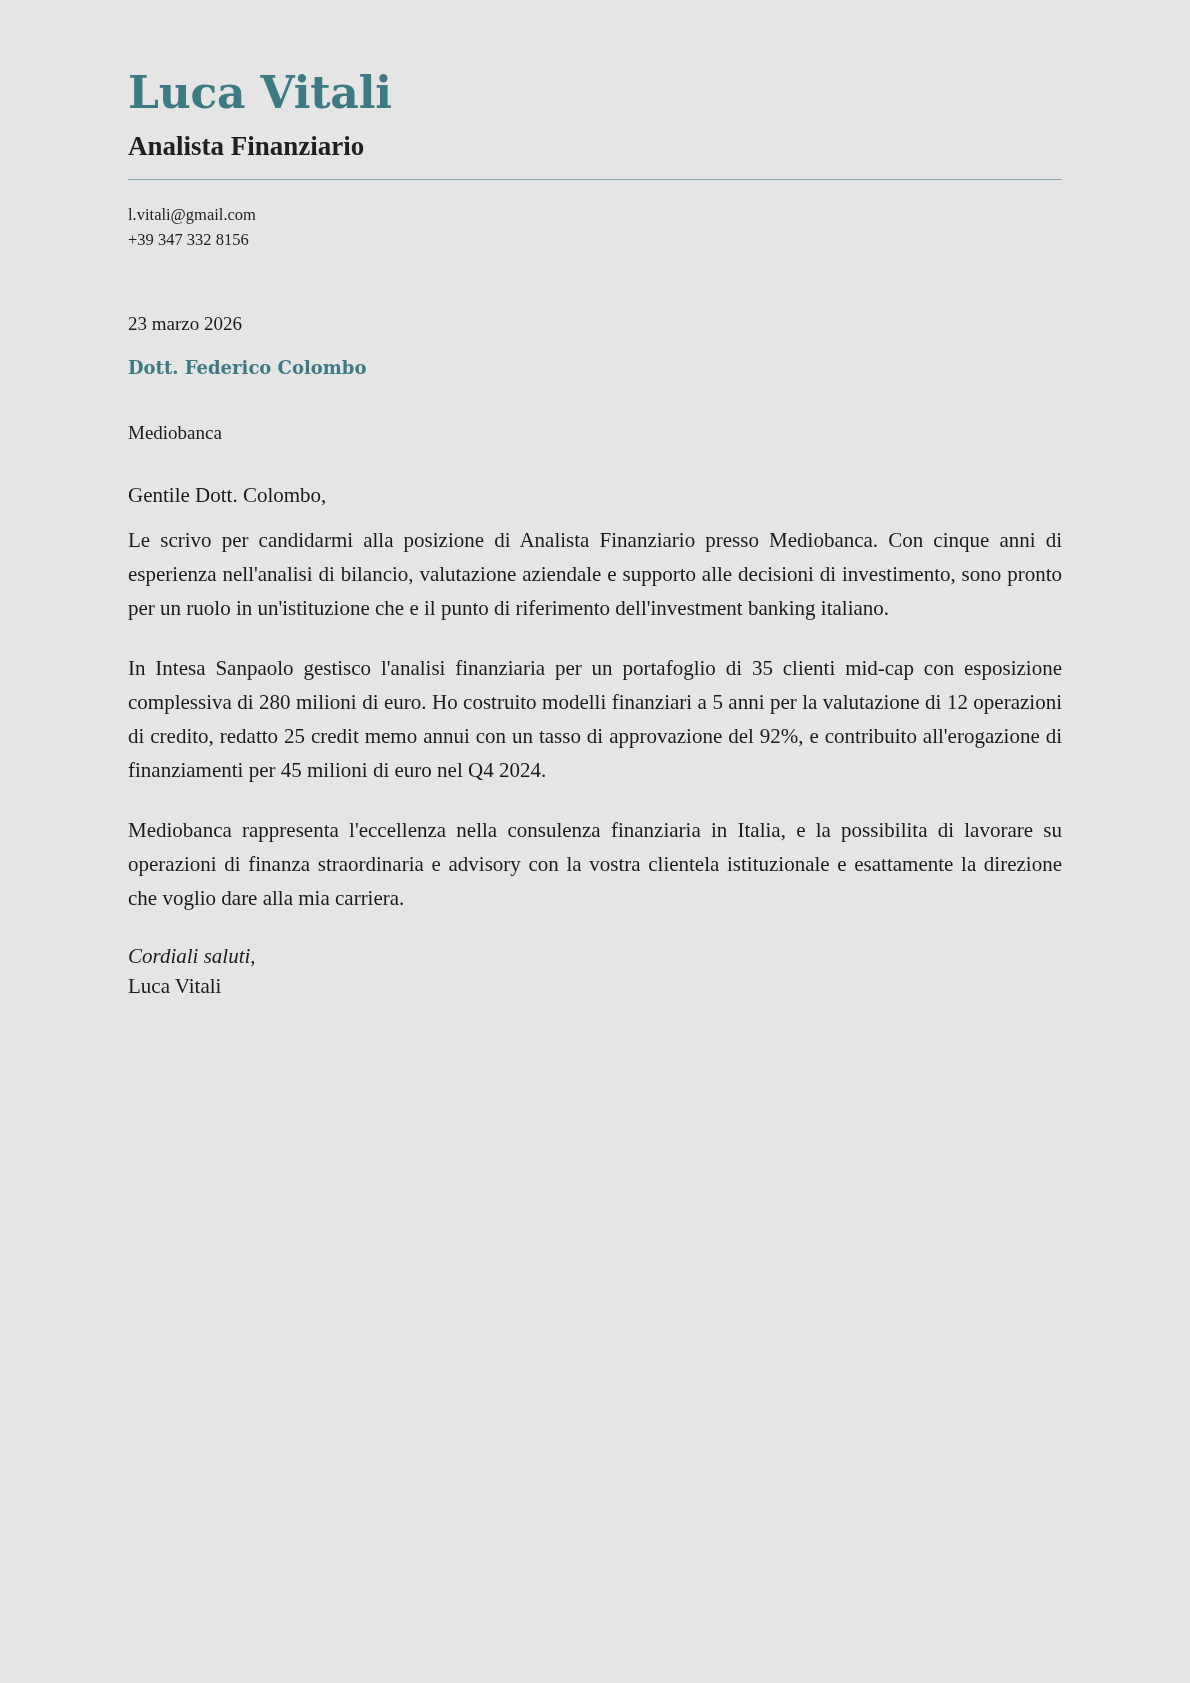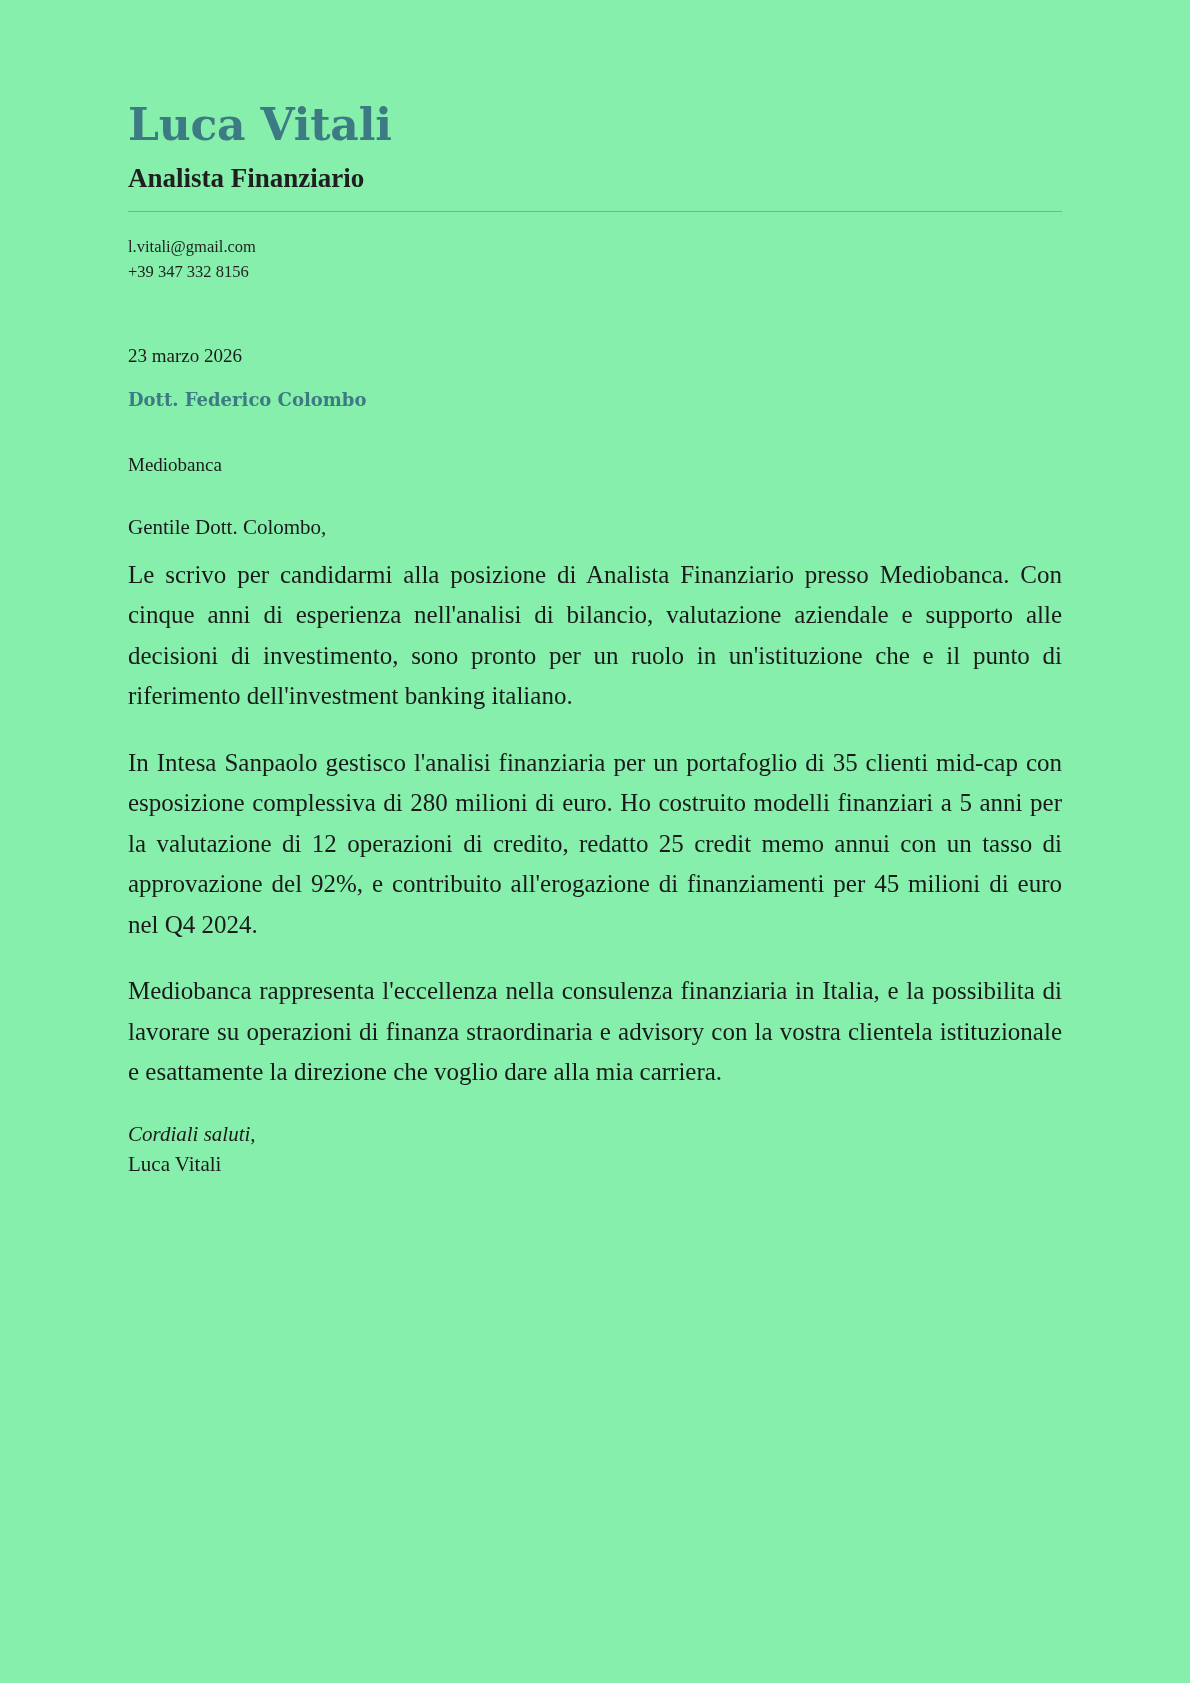--- a/index.html
+++ b/index.html
@@ -10,22 +10,22 @@
     width: 1190px;
     min-height: 1683px;
     background: #fbfaf7;
     font-family: "Liberation Serif", serif;
     color: #1b1b1b;
   }
   .page {
     width: 1190px;
     min-height: 1683px;
     box-sizing: border-box;
-    padding: 102px 88px 60px 88px;
-    background: #86efac;
+    padding: 70px 88px 60px 88px;
+    background: #e5e5e5;
   }
   .letter {
     width: 934px;
     margin: 0 auto;
   }
   .name {
     font-family: "DejaVu Serif", serif;
     font-weight: bold;
     font-size: 44px;
     line-height: 1.05;
@@ -71,21 +71,21 @@
     font-size: 19px;
     margin-bottom: 36px;
     margin-top: 44px;
   }
   .salutation {
     font-size: 21px;
     line-height: 1.45;
     margin-bottom: 12px;
   }
   .para {
-    font-size: 25px;
+    font-size: 21px;
     line-height: 1.62;
     text-align: justify;
     text-justify: inter-word;
     margin: 0 0 26px 0;
   }
   .closing {
     font-size: 21px;
     line-height: 1.45;
     font-style: italic;
   }

